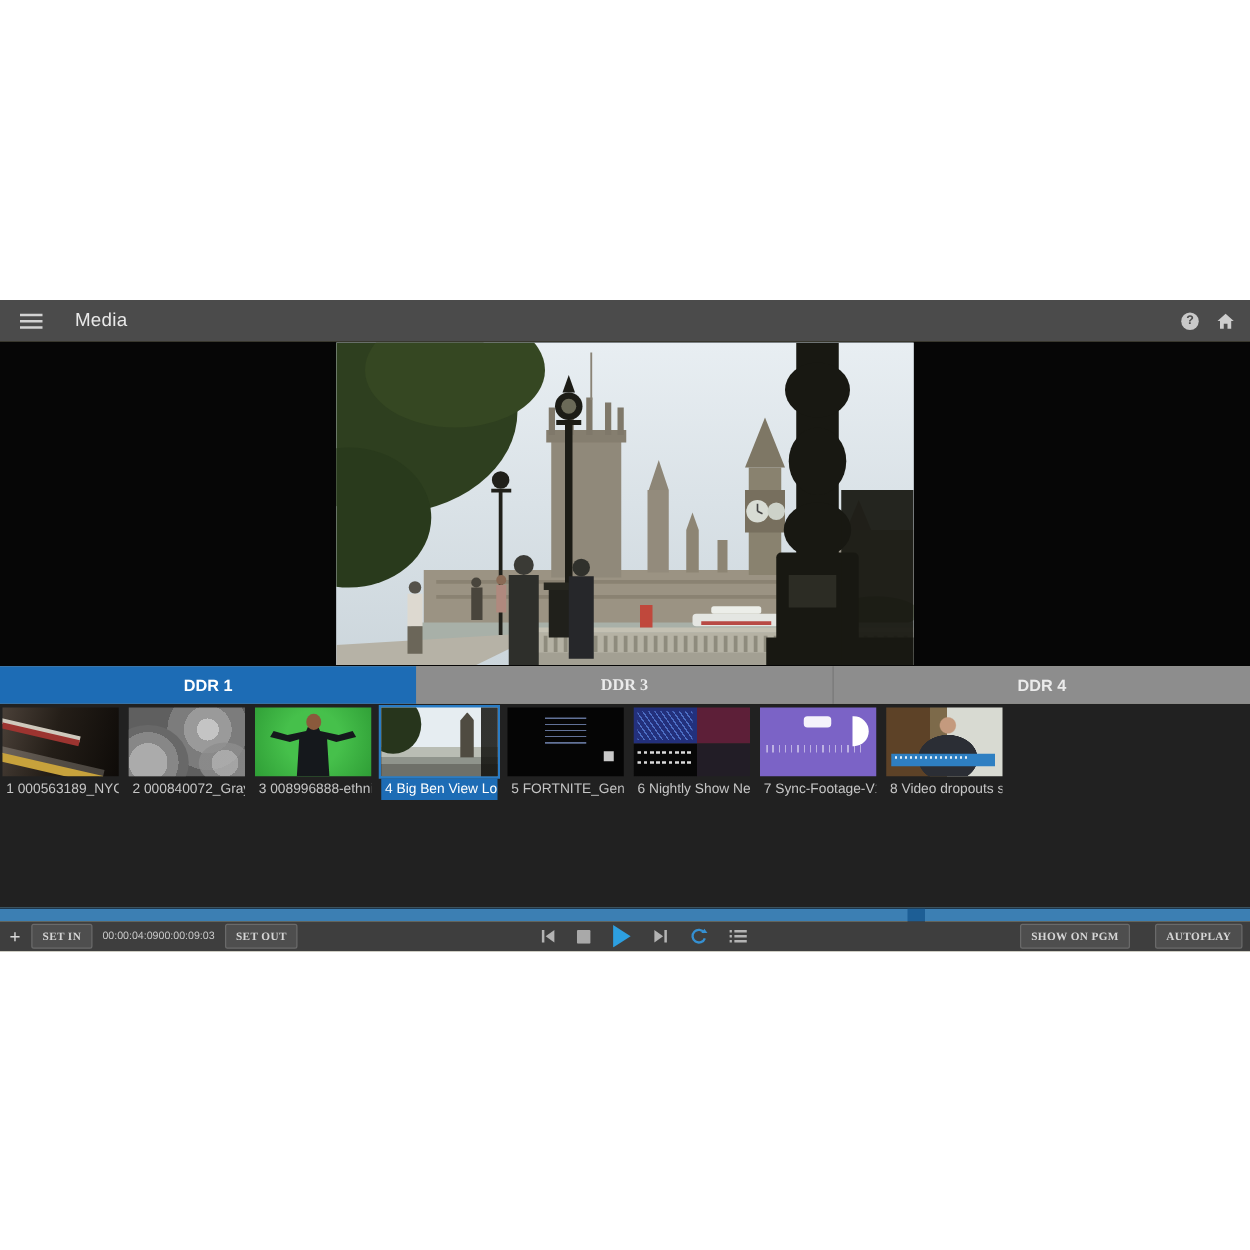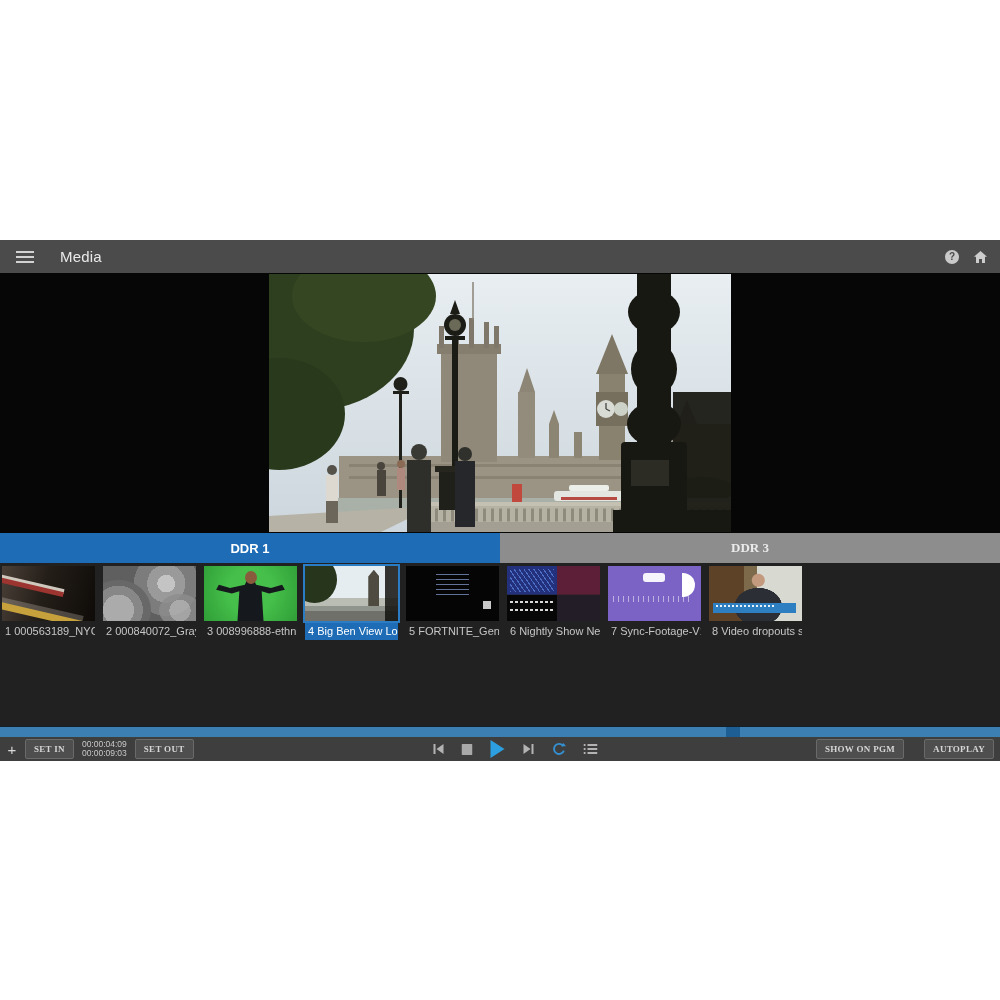--- a/index.html
+++ b/index.html
@@ -98,21 +98,21 @@
   .progress { position:relative; height:11px; background:#3c7fb3; border-top:1px solid #13202c; cursor:pointer; }
   .playhead { position:absolute; top:0; width:14px; height:11px; background:#1d5e95; }
 
   
   .controls { position:relative; height:24px; background:#3e3e3e; display:flex; align-items:center; }
   .ctl-left { display:flex; align-items:center; gap:6px; padding-left:5px; }
   .plus-btn { color:#d9d9d9; font-size:15px; line-height:15px; cursor:pointer; width:14px; text-align:center; }
   .gbtn { background:#4e4e4e; border:1px solid #6a6a6a; border-radius:2px; color:#d6d6d6;
     font-size:9px; font-weight:bold; letter-spacing:.3px; padding:4px 8px; cursor:pointer; line-height:10px;
     font-family:Liberation Serif, serif; }
-  .timecode { display:flex; flex-direction:column; color:#c9c9c9;
+  .timecode { display:flex; flex-direction:row; color:#c9c9c9;
     font-size:8.5px; line-height:9.5px; text-align:center; padding:0 2px; }
   .ctl-center { position:absolute; left:50%; transform:translateX(-50%); display:flex; align-items:center; gap:17px; margin-left:15px; }
   .tbtn { display:flex; align-items:center; justify-content:center; cursor:pointer; }
   .ctl-right { margin-left:auto; display:flex; align-items:center; gap:20px; padding-right:6px; }
 </style>
 </head>
 <body>
 
 <div class="page">
   <div class="app">
@@ -234,20 +234,23 @@
       </div>
     </div>
 
     <div class="tabs" id="tabs">
         <div class="tab active">
     <span class="tab-label">DDR 1</span>
   </div>
         <div class="tab">
     <span class="tab-label">DDR 3</span>
   </div>
+        <div class="tab">
+    <span class="tab-label">DDR 4</span>
+  </div>
       </div>
 
     <div class="bin">
       <div class="bin-row" id="bin-row">
           <div class="clip">
     <div class="thumb art-subway"></div>
     <div class="clip-label">1 000563189_NYC su...</div>
   </div>
           <div class="clip">
     <div class="thumb art-gears"></div>

